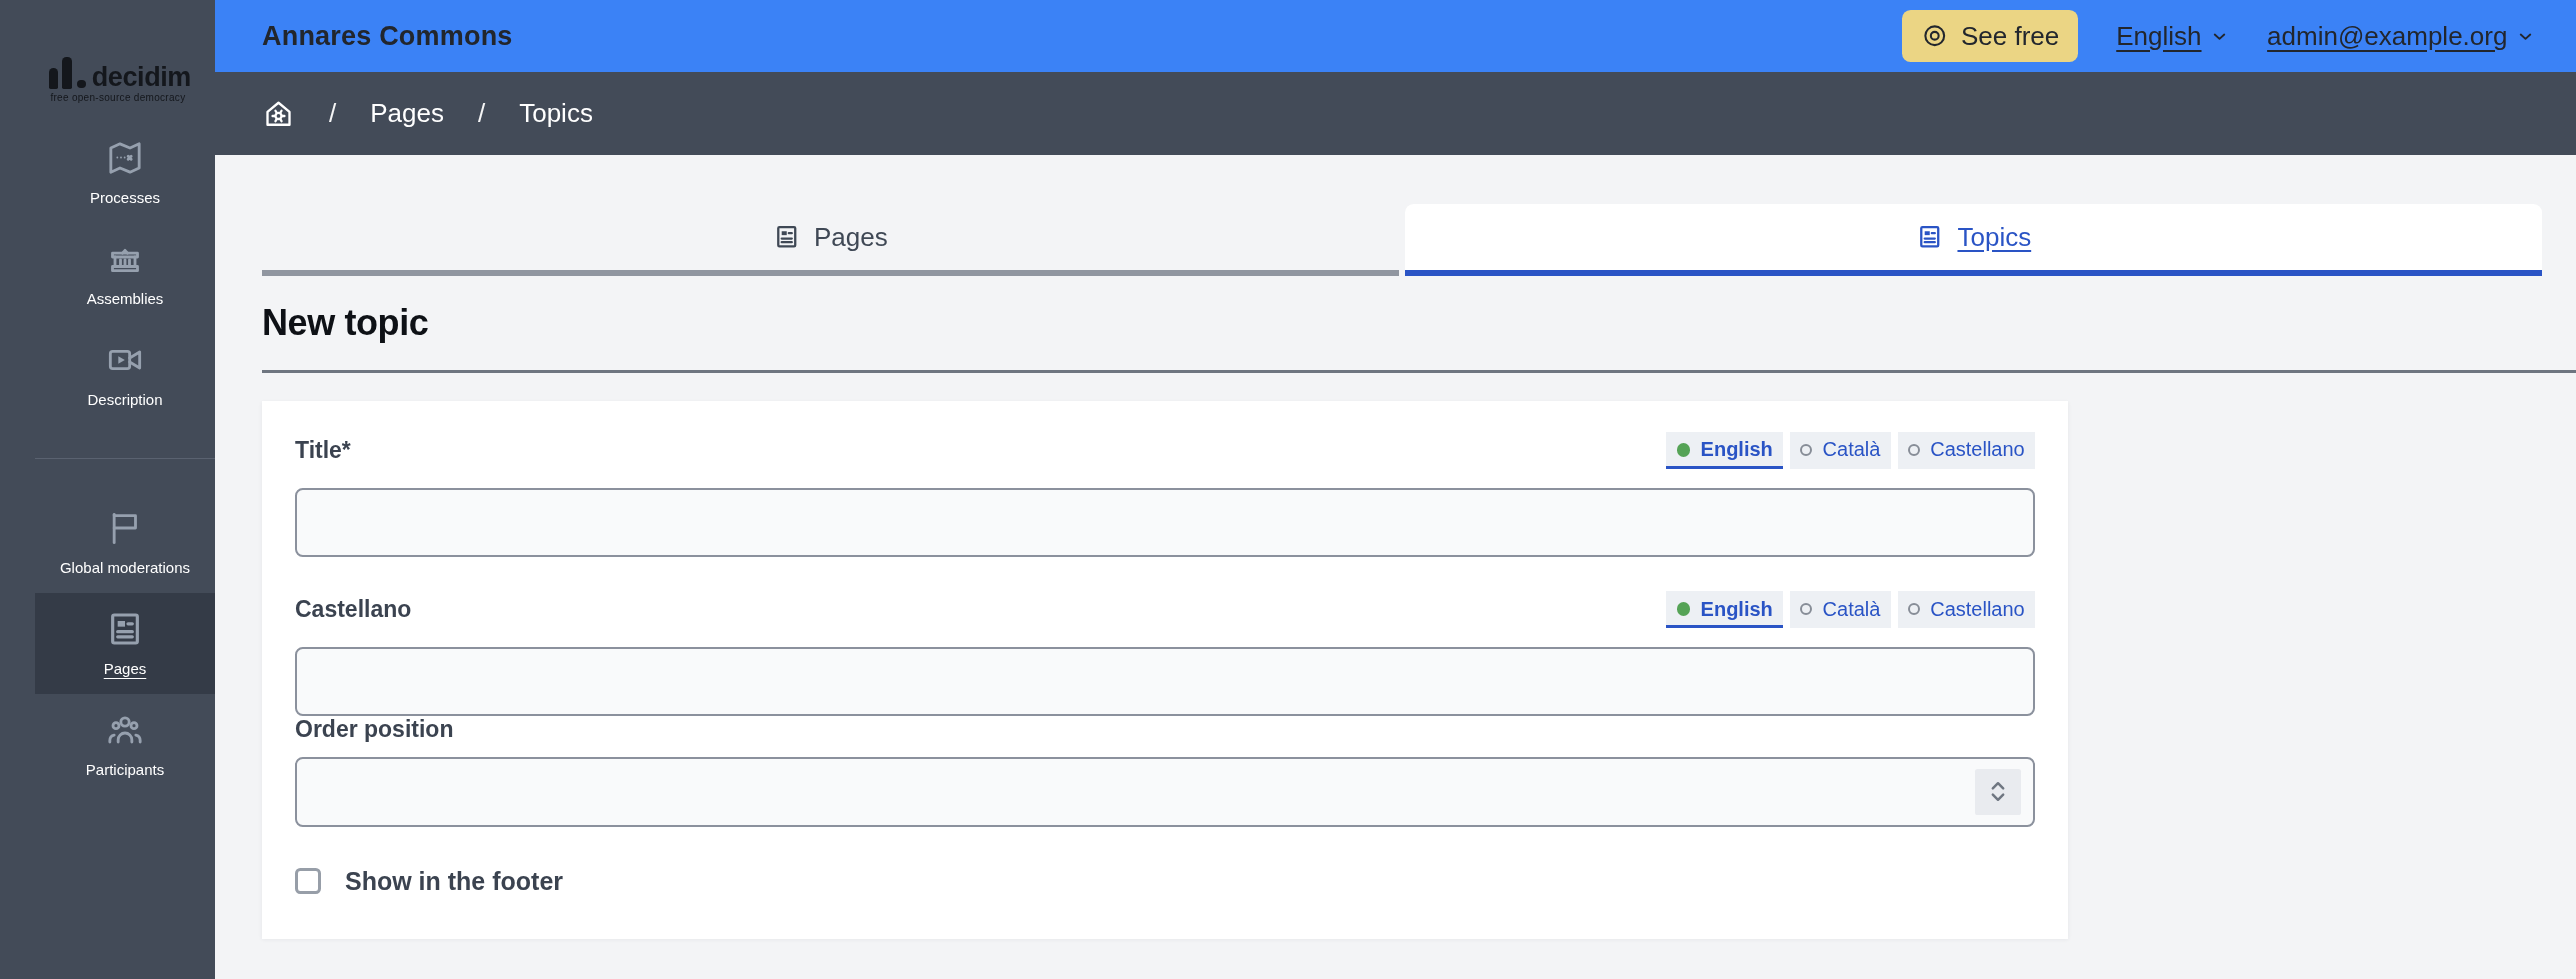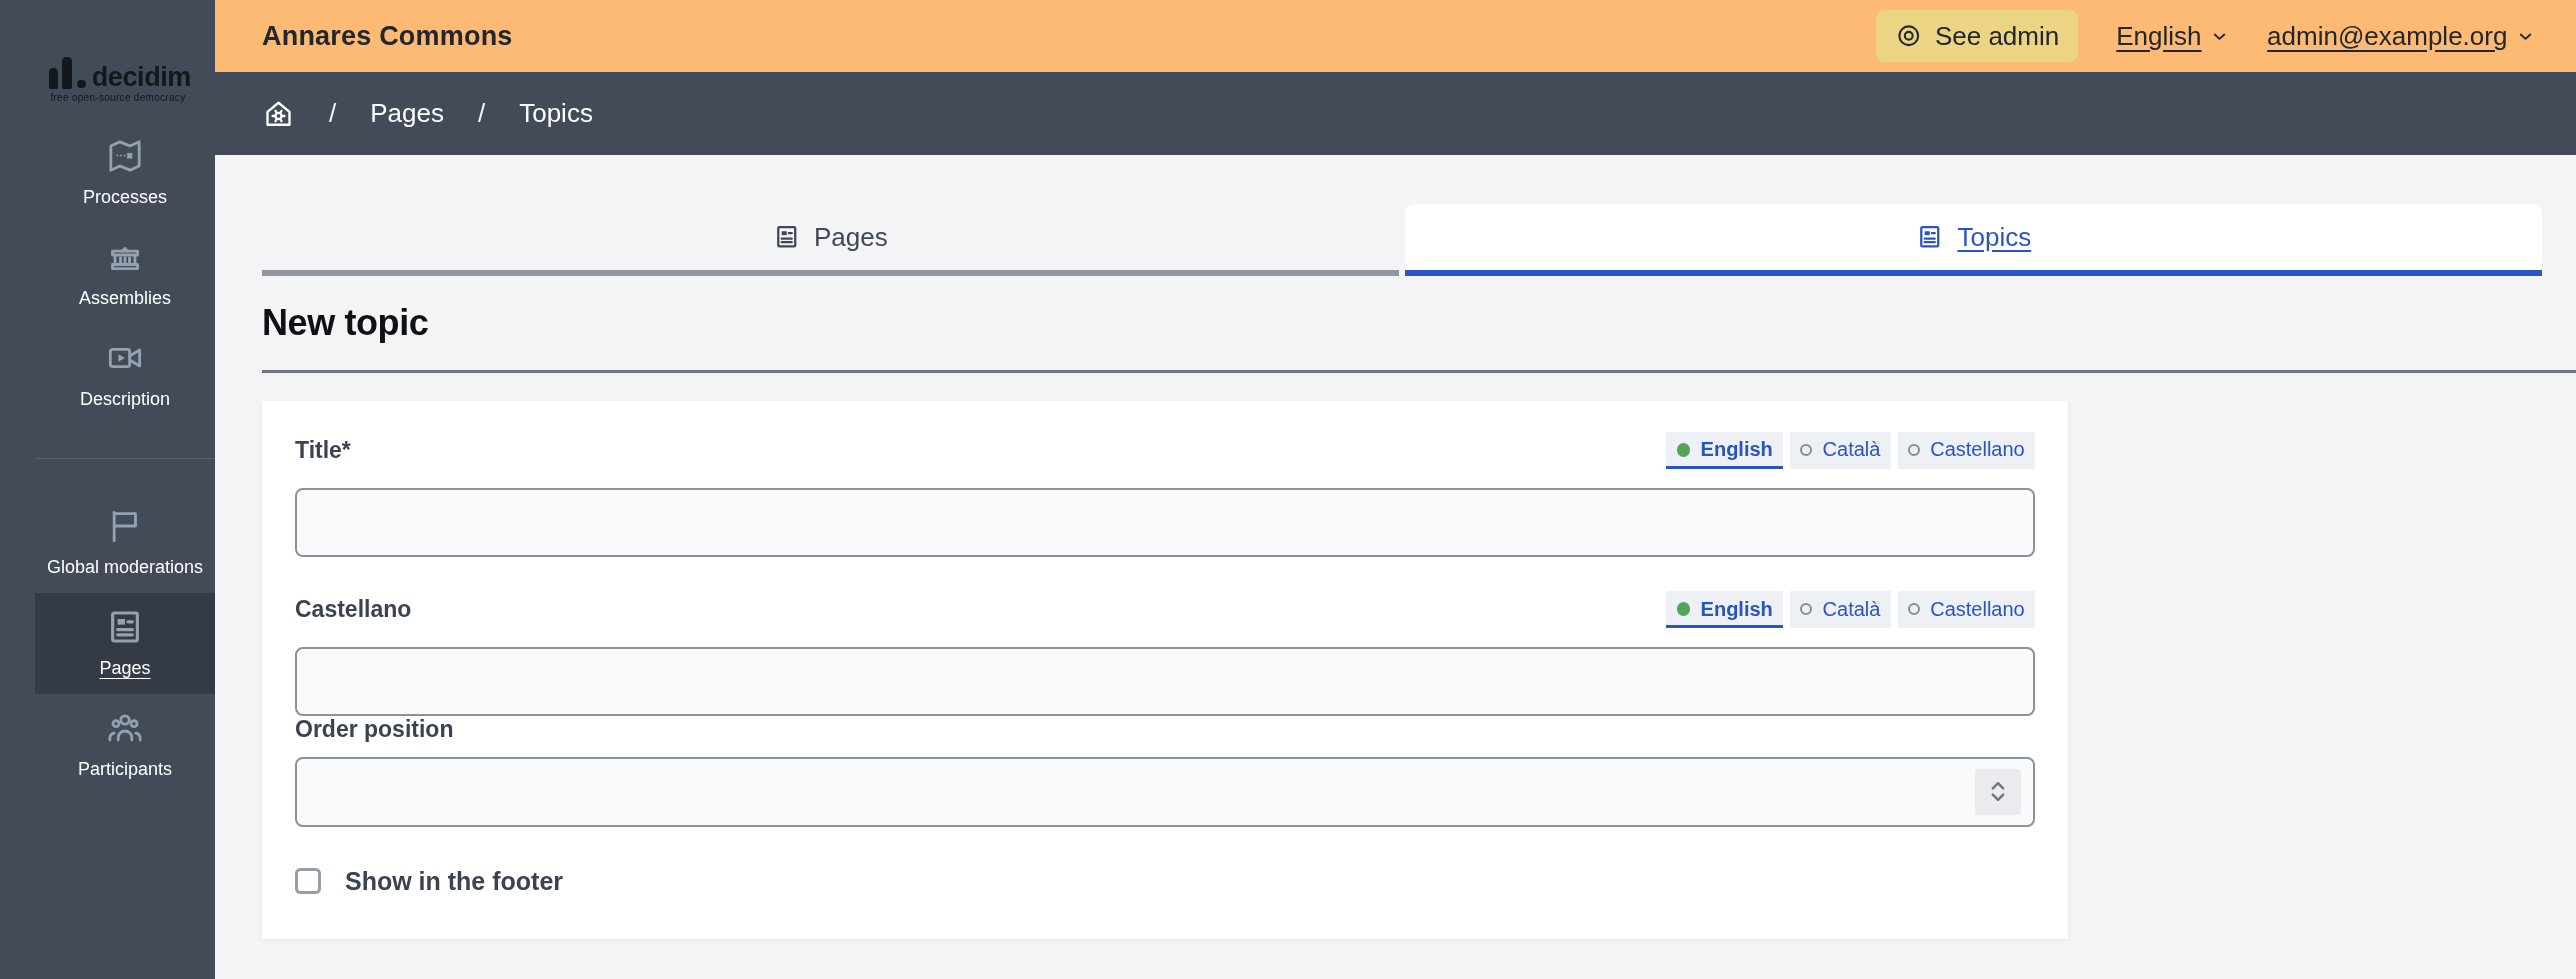--- a/index.html
+++ b/index.html
@@ -4,21 +4,21 @@
 <style>
   html,body{margin:0;padding:0;background:#e9eaec;}
   *{box-sizing:border-box;}
   .app{
     position:relative;width:2576px;height:980px;overflow:hidden;
     display:grid;grid-template-columns:215px 1fr;grid-template-rows:72px 83px 1fr;
     font-family:"Liberation Sans","DejaVu Sans",sans-serif;background:#f3f4f6;
   }
 
   
-  .topbar{grid-column:2;grid-row:1;background:#fdba74;display:flex;align-items:center;
+  .topbar{grid-column:2;grid-row:1;background:#3b82f6;display:flex;align-items:center;
           padding:0 41px 0 47px;color:#22262d;}
   .org-title{font-size:27px;font-weight:700;letter-spacing:0.2px;}
   .topbar-spacer{flex:1;}
   .see-site{display:flex;align-items:center;gap:12px;background:#ebd584;border-radius:8.6px;
             padding:10.3px 19px;font-size:26px;cursor:pointer;}
   .top-link{margin-left:38px;display:flex;align-items:center;gap:8.6px;font-size:26px;
             text-decoration:underline;text-underline-offset:5.2px;cursor:pointer;}
 
   
   .breadcrumb-bar{grid-column:2;grid-row:2;background:#434b58;display:flex;align-items:center;
@@ -30,21 +30,21 @@
   .sidebar{grid-column:1;grid-row:1/4;background:#434b58;display:flex;flex-direction:column;padding-left:35px;}
   .logo{padding:57px 12px 0 13.7px;color:#14171c;}
   .logo-top{display:flex;align-items:flex-end;gap:4.3px;}
   .logo-bar1{width:9.5px;height:21.5px;background:#14171c;border-radius:4.3px 4.3px 1.7px 1.7px;}
   .logo-bar2{width:9.5px;height:32px;background:#14171c;border-radius:4.3px 4.3px 1.7px 1.7px;}
   .logo-dot{width:8.6px;height:8.6px;border-radius:50%;background:#14171c;margin:0 1.7px 0.9px 0.9px;}
   .logo-word{font-size:27px;font-weight:700;line-height:.85;letter-spacing:-0.4px;}
   .logo-tagline{font-size:10px;letter-spacing:0.3px;margin:2.6px 0 0 1.7px;white-space:nowrap;}
   .nav{margin-top:19px;display:flex;flex-direction:column;}
   .nav-item{height:101px;display:flex;flex-direction:column;align-items:center;
-            justify-content:center;gap:10.3px;color:#fff;font-size:18px;cursor:pointer;}
+            justify-content:center;gap:10.3px;color:#fff;font-size:15px;cursor:pointer;}
   .nav-item .nav-icon{color:#96a0ae;display:flex;}
   .nav-item.active{background:#343b47;}
   .nav-item.active .nav-label{text-decoration:underline;text-underline-offset:4.3px;}
   .nav-divider{border:none;border-top:1.7px solid #5a6270;margin:33px 0;width:100%;}
 
   
   .main{grid-column:2;grid-row:3;background:#f3f4f6;padding:49px 34px 0 47px;overflow:hidden;}
 
   .tabs{display:flex;gap:6.9px;}
   .tab{flex:1;height:72px;display:flex;align-items:center;justify-content:center;gap:13.7px;
@@ -180,21 +180,21 @@
   <div class="topbar">
     <div class="org-title">Annares Commons</div>
     <div class="topbar-spacer"></div>
     <div class="see-site">
       <span>
         <svg width="27.5" height="27.5" viewBox="0 0 24 24" fill="none" stroke="#22262d" stroke-width="1.8">
           <circle cx="12" cy="12" r="8.2"></circle>
           <circle cx="12" cy="12" r="3.4"></circle>
         </svg>
       </span>
-      <span>See admin</span>
+      <span>See free</span>
     </div>
     <div class="top-link">
       <span>English</span>
       <span>
         <svg width="19" height="19" viewBox="0 0 24 24" fill="none" stroke="#22262d" stroke-width="2.4" stroke-linecap="round" stroke-linejoin="round">
           <polyline points="6 9.5 12 15 18 9.5"></polyline>
         </svg>
       </span>
     </div>
     <div class="top-link">

